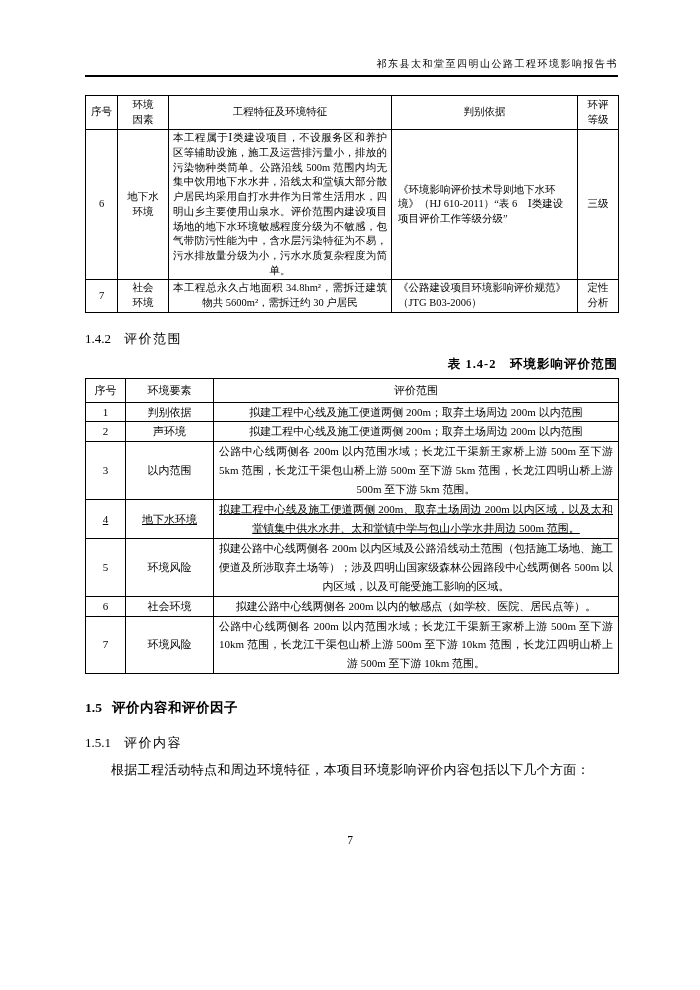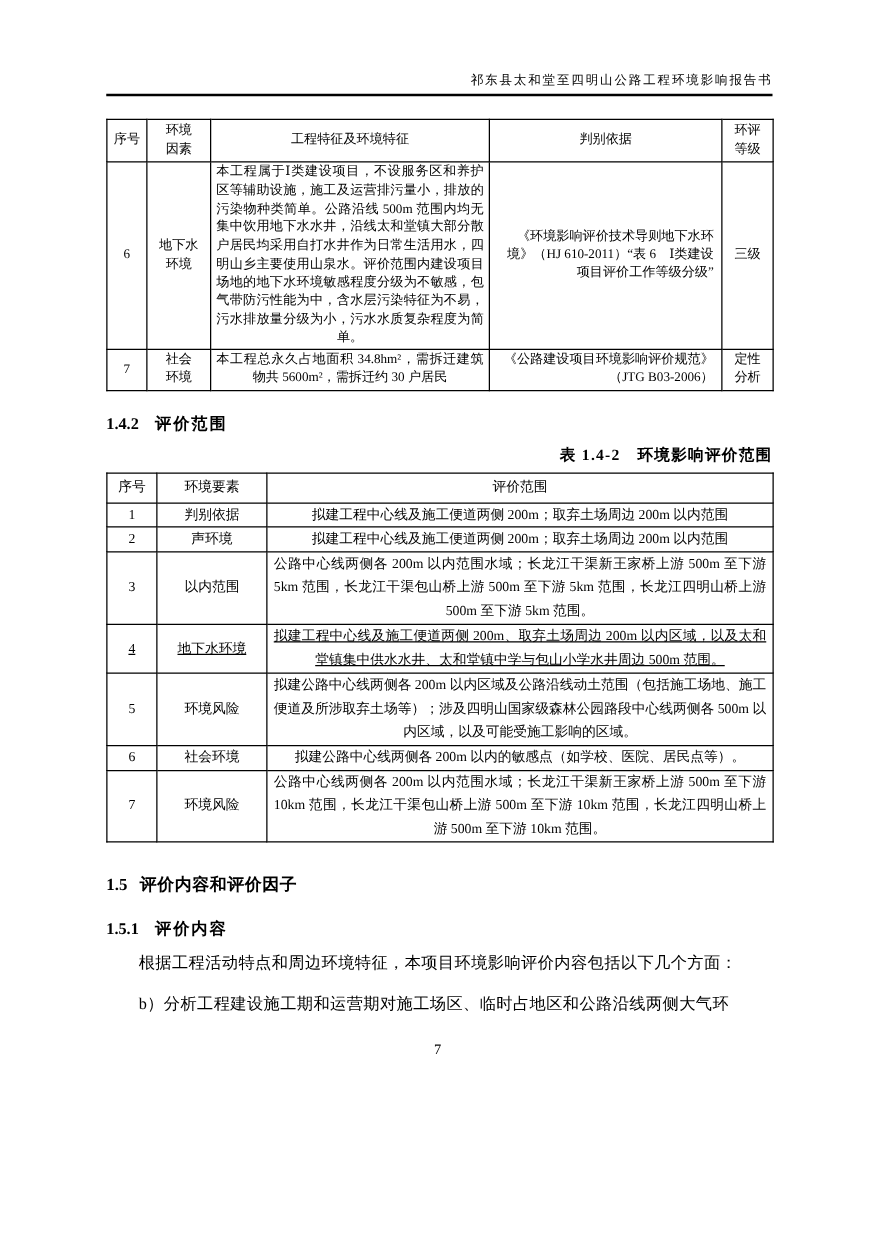--- a/index.html
+++ b/index.html
@@ -20,24 +20,24 @@
 
   
   table { border-collapse:collapse; table-layout:fixed; width:100%; }
   th, td { border:1px solid #000; font-weight:normal; vertical-align:middle; }
   .t1 { margin-top:18px; font-size:10.5px; line-height:1.4; }
   .t1 th { padding:2px 1px; text-align:center; }
   .t1 td { padding:1px 2px; }
   .c { text-align:center; }
   .pre { white-space:pre-line; }
   .just { text-align:justify; text-align-last:center; padding:1px 4px !important; }
-  .basis { text-align:right; padding:1px 6px !important; }
+  .basis { text-align:left; padding:1px 6px !important; }
 
   
-  .heading { font-size:13px;font-weight:bold; }
+  .heading { font-size:13px; }
   .h142 { margin-top:17px; }
   .heading .ht { margin-left:13px; letter-spacing:1.5px; }
   .h15 { margin-top:25px; font-weight:bold; font-size:13.5px; }
   .h15 .ht { margin-left:10px; letter-spacing:0.5px; }
   .h151 { margin-top:17px; }
   .body-para {
     font-size:13px; line-height:2.2;
     text-align:justify; text-indent:2em; letter-spacing:0.3px;
     margin-top:4px;
   }
@@ -168,17 +168,16 @@
 
   <div class="heading h15">
     <span>1.5</span><span class="ht">评价内容和评价因子</span>
   </div>
 
   <div class="heading h151">
     <span>1.5.1</span><span class="ht">评价内容</span>
   </div>
 
   <p class="body-para">根据工程活动特点和周边环境特征，本项目环境影响评价内容包括以下几个方面：</p>
-  <p class="body-para">b）分析工程建设施工期和运营期对施工场区、临时占地区和公路沿线两侧大气环</p>
 
   <div class="page-number">7</div>
 
 </div>
 
 </body></html>

